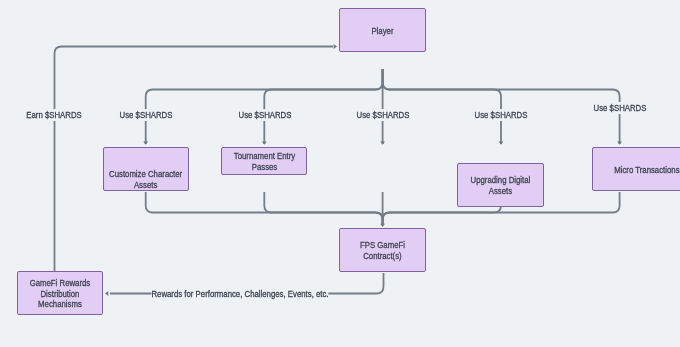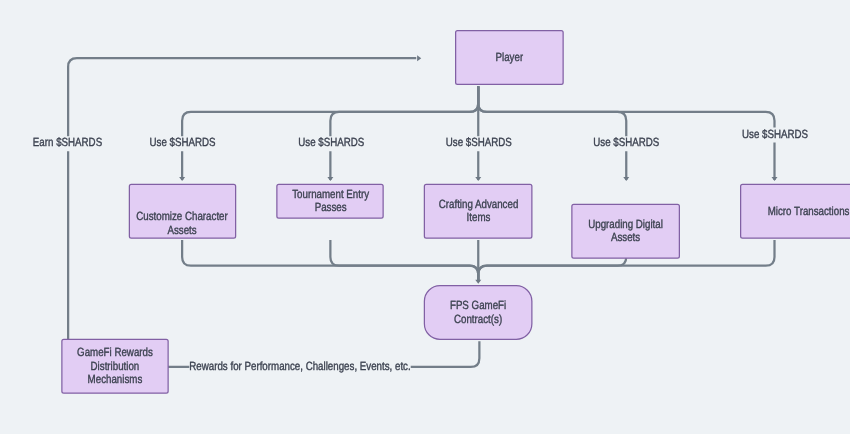--- a/index.html
+++ b/index.html
@@ -13,28 +13,28 @@
   .node{position:absolute;box-sizing:border-box;background:#e2cdf4;
         border:1.6px solid #8160a4;border-radius:2px;
         display:flex;align-items:center;justify-content:center;text-align:center;}
   .nlabel{display:block;color:#3c4250;-webkit-text-stroke:0.3px #3c4250;
           font-size:9.5px;position:relative;top:1px;line-height:10.8px;
           transform:scaleX(0.82) translateZ(0);white-space:pre;}
   .elabel{position:absolute;color:#3c4250;-webkit-text-stroke:0.3px #3c4250;
           font-size:9.5px;white-space:pre;line-height:12px;background:#eef2f5;
           transform:translate(-50%,-50%) scaleX(0.82) translateZ(0);}
   
-  #n-player    {left:339px; top:24px;  width:87px; height:44px;margin-left:25px;}
+  #n-player    {left:339px; top:8px;  width:87px; height:44px;}
   #n-customize {left:103px; top:147px; width:86px; height:44px;align-items:flex-end;}
   #n-tournament{left:221px; top:147px; width:86px; height:28px;}
   #n-crafting  {left:339px; top:147px; width:87px; height:44px;}
   #n-upgrading {left:457px; top:147px; width:87px; height:44px;margin-top:16px;}
   #n-micro     {left:592px; top:147px; width:110px; height:44px;}
-  #n-contract  {left:339px; top:228px; width:87px; height:44px;border-radius:13px;}
-  #n-rewards   {left:17px;  top:271px; width:86px; height:44px;margin-left:32px;}
+  #n-contract  {left:339px; top:228px; width:87px; height:44px;}
+  #n-rewards   {left:17px;  top:271px; width:86px; height:44px;}
   
   #l-earn   {left:54px;  top:115px;}
   #l-use-1  {left:146px; top:115px;}
   #l-use-2  {left:265px; top:115px;}
   #l-use-3  {left:383px; top:115px;}
   #l-use-4  {left:501px; top:115px;}
   #l-use-5  {left:620px; top:108px;}
   #l-rewards{left:239.5px; top:293.5px;}
 </style>
 </head>
@@ -76,24 +76,20 @@
       <span class="nlabel">Player</span>
     </div>
   <div class="node" id="n-customize">
       <span class="nlabel">Customize Character
 Assets</span>
     </div>
   <div class="node" id="n-tournament">
       <span class="nlabel">Tournament Entry
 Passes</span>
     </div>
-  <div class="node" id="n-crafting">
-      <span class="nlabel">Crafting Advanced
-Items</span>
-    </div>
   <div class="node" id="n-upgrading">
       <span class="nlabel">Upgrading Digital
 Assets</span>
     </div>
   <div class="node" id="n-micro">
       <span class="nlabel">Micro Transactions</span>
     </div>
   <div class="node" id="n-contract">
       <span class="nlabel">FPS GameFi
 Contract(s)</span>

